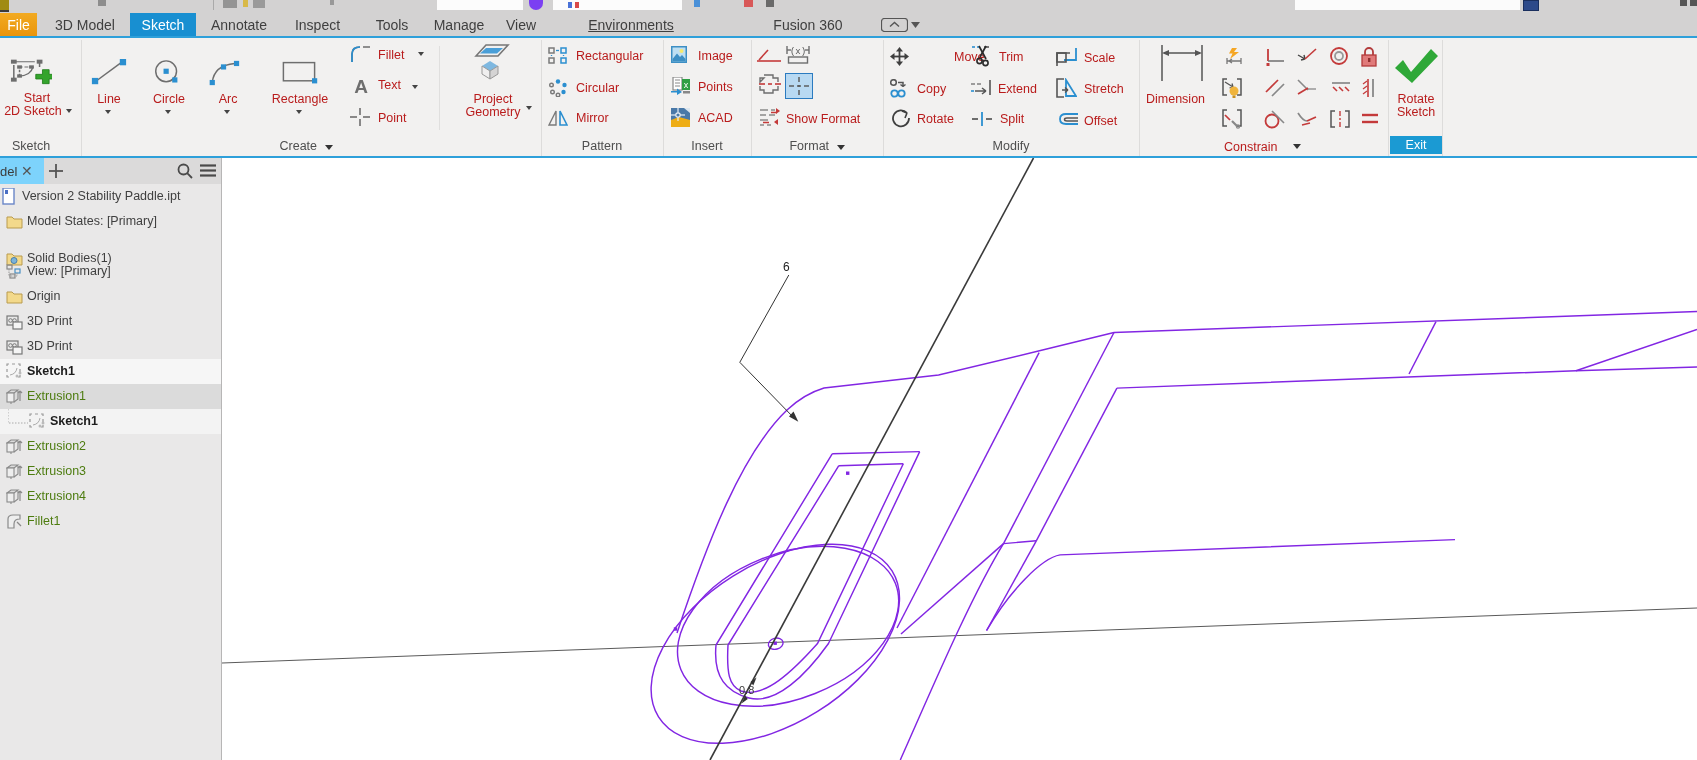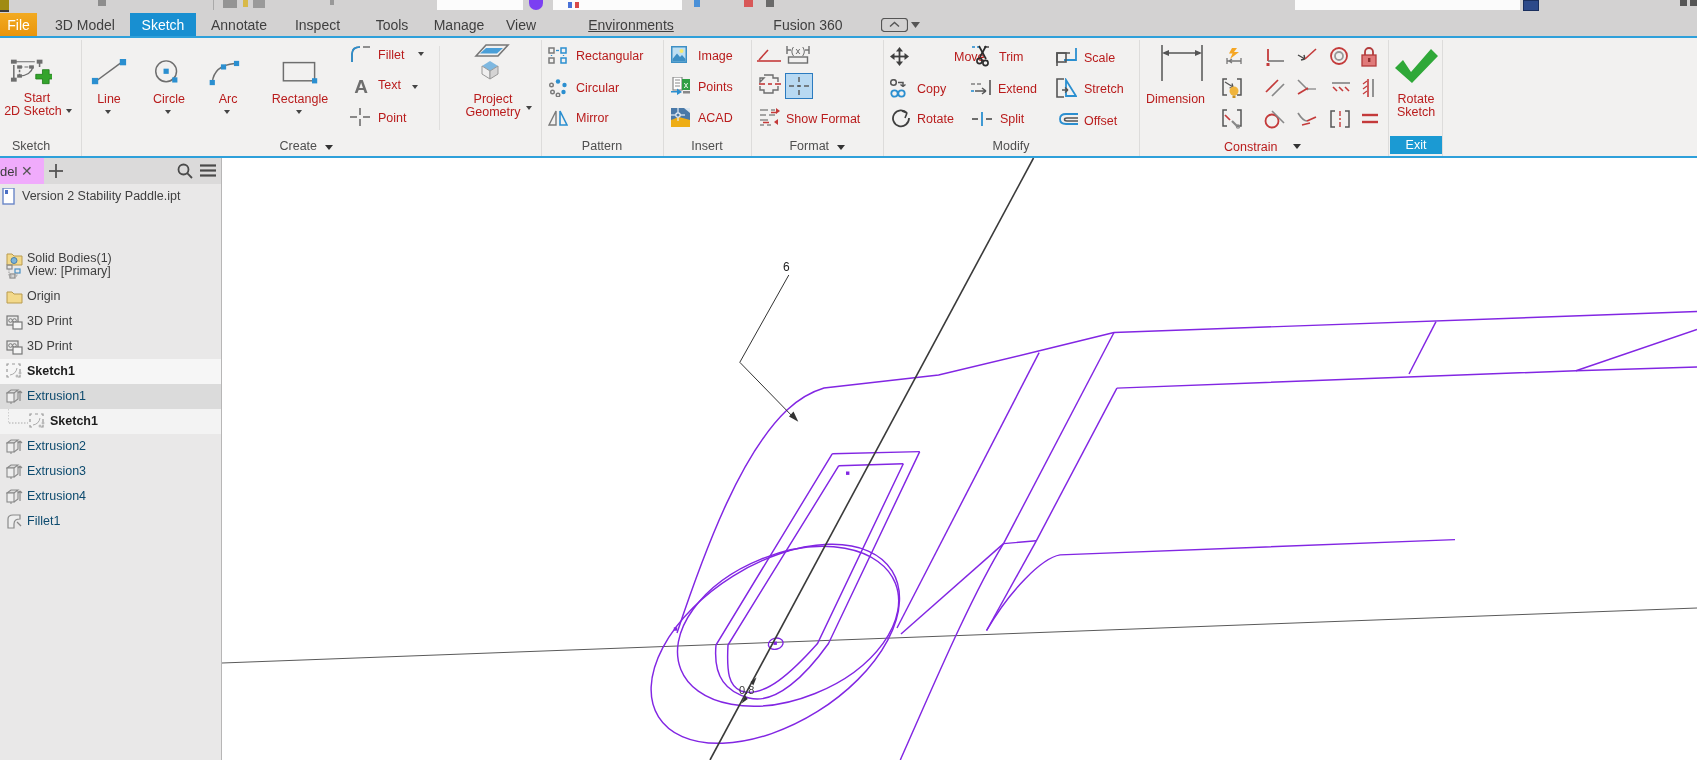--- a/index.html
+++ b/index.html
@@ -24,25 +24,25 @@
 .psep { position:absolute; top:40px; width:1px; height:116px; background:#dddcdb; }
 .plabel { position:absolute; top:139px; height:14px; font-size:12.5px; color:#4e4e4e; text-align:center; }
 .it { position:absolute; font-size:12.5px; color:#b91c1c; white-space:nowrap; }
 .caret { position:absolute; width:0; height:0; border-left:3.5px solid transparent; border-right:3.5px solid transparent; border-top:4px solid #444; }
 .caret2 { position:absolute; width:0; height:0; border-left:4.5px solid transparent; border-right:4.5px solid transparent; border-top:5px solid #333; }
 .ic { position:absolute; }
 
 
 #browser { left:0; top:158px; width:222px; height:602px; background:#e9e8e8; border-right:1px solid #b7b6b6; }
 #bheader { position:absolute; left:0; top:0; width:221px; height:26px; background:#dbdada; }
-#btab { position:absolute; left:0; top:0; width:44px; height:26px; background:#f0abfc; color:#3c3c3c; font-size:13px; line-height:26px; }
+#btab { position:absolute; left:0; top:0; width:44px; height:26px; background:#7dd3fc; color:#3c3c3c; font-size:13px; line-height:26px; }
 .brow { position:absolute; left:0; width:221px; height:25px; line-height:25px; font-size:12.5px; color:#3f3f3f; white-space:nowrap; }
 .brow .bic { position:absolute; left:6px; top:4px; width:17px; height:17px; }
 .brow .btxt { position:absolute; left:27px; top:0; }
-.gray { color:#0c4a6e; }
+.gray { color:#4d7c0f; }
 .bold { font-weight:bold; color:#1d1d1d; }
 
 
 #canvas { left:222px; top:158px; width:1475px; height:602px; background:#ffffff; }
 </style>
 </head>
 <body>
 <div id="app">
   <div id="topstrip" class="abs">
     <div style="position:absolute;left:0;top:0;width:9px;height:12px;background:#a08b13;border-bottom:2px solid #3a3a3a;"></div>
@@ -534,20 +534,26 @@
           </g>
         </svg>
     </div>
     <div class="brow" style="top:26px;">
       <svg class="bic" style="left:2px;" viewBox="0 0 17 17">
           <rect x="1" y="0" width="11" height="16" fill="#fff" stroke="#6a87c8" stroke-width="1.4"></rect>
           <rect x="3" y="2" width="3" height="4" fill="#4a6fc4"></rect>
         </svg>
       <span class="btxt" style="left:22px;">Version 2 Stability Paddle.ipt</span>
     </div>
+    <div class="brow" style="top:51px;">
+      <svg class="bic" viewBox="0 0 17 17">
+          <path d="M1,4 h5 l2,2 h8 v9 h-15 z" fill="#f3d98b" stroke="#b99b4e" stroke-width="1"></path>
+        </svg>
+      <span class="btxt">Model States: [Primary]</span>
+    </div>
     <div class="brow" style="top:88px;">
       <svg class="bic" viewBox="0 0 17 17">
           <path d="M1,4 h5 l2,2 h8 v9 h-15 z" fill="#f3d98b" stroke="#b99b4e" stroke-width="1"></path>
           <circle cx="8" cy="10.5" r="3" fill="#7ab3d9" stroke="#4a7ea8" stroke-width="1"></circle>
         </svg>
       <span class="btxt">Solid Bodies(1)</span>
     </div>
     <div class="brow" style="top:126px;">
       <svg class="bic" viewBox="0 0 17 17">
           <path d="M1,4 h5 l2,2 h8 v9 h-15 z" fill="#f3d98b" stroke="#b99b4e" stroke-width="1"></path>

